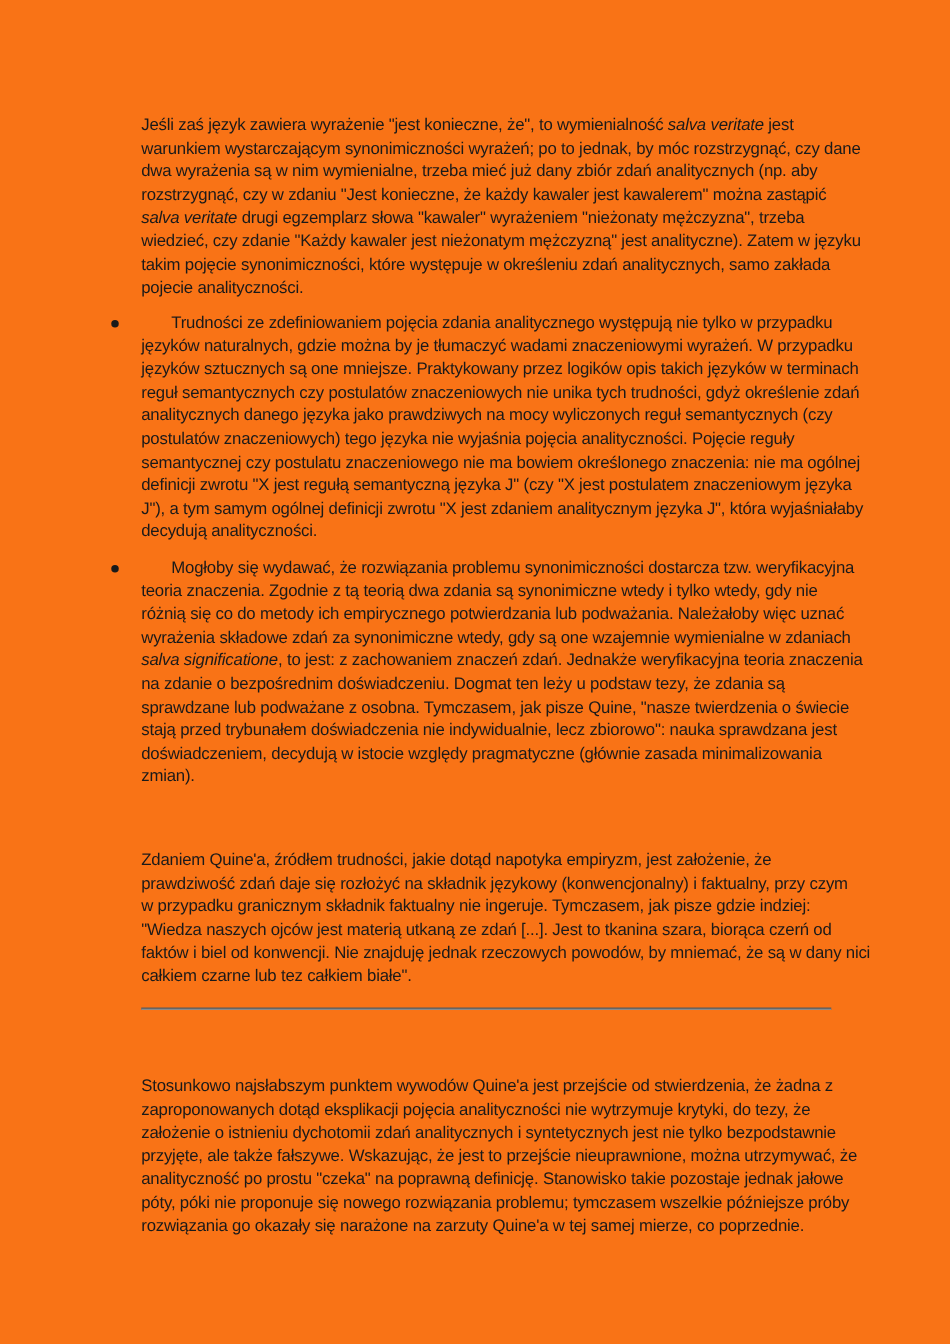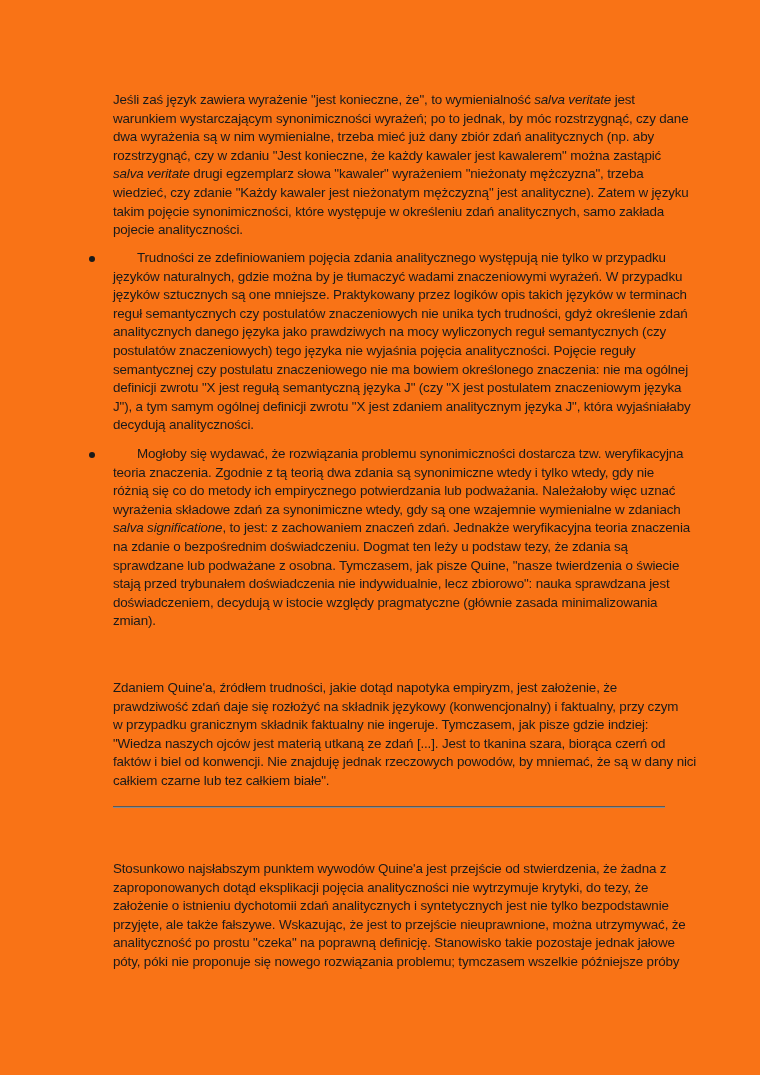--- a/index.html
+++ b/index.html
@@ -79,14 +79,15 @@
 
   <div class="rule"></div>
 
   <div class="block" style="top:832px;margin-top:28px;">
       <div class="line"><span>Stosunkowo najsłabszym punktem wywodów Quine'a jest przejście od stwierdzenia, że żadna z</span></div>
       <div class="line"><span>zaproponowanych dotąd eksplikacji pojęcia analityczności nie wytrzymuje krytyki, do tezy, że</span></div>
       <div class="line"><span>założenie o istnieniu dychotomii zdań analitycznych i syntetycznych jest nie tylko bezpodstawnie</span></div>
       <div class="line"><span>przyjęte, ale także fałszywe. Wskazując, że jest to przejście nieuprawnione, można utrzymywać, że</span></div>
       <div class="line"><span>analityczność po prostu "czeka" na poprawną definicję. Stanowisko takie pozostaje jednak jałowe</span></div>
       <div class="line"><span>póty, póki nie proponuje się nowego rozwiązania problemu; tymczasem wszelkie późniejsze próby</span></div>
+      <div class="line"><span>rozwiązania go okazały się narażone na zarzuty Quine'a w tej samej mierze, co poprzednie.</span></div>
     </div>
 </div>
 
 </body></html>

